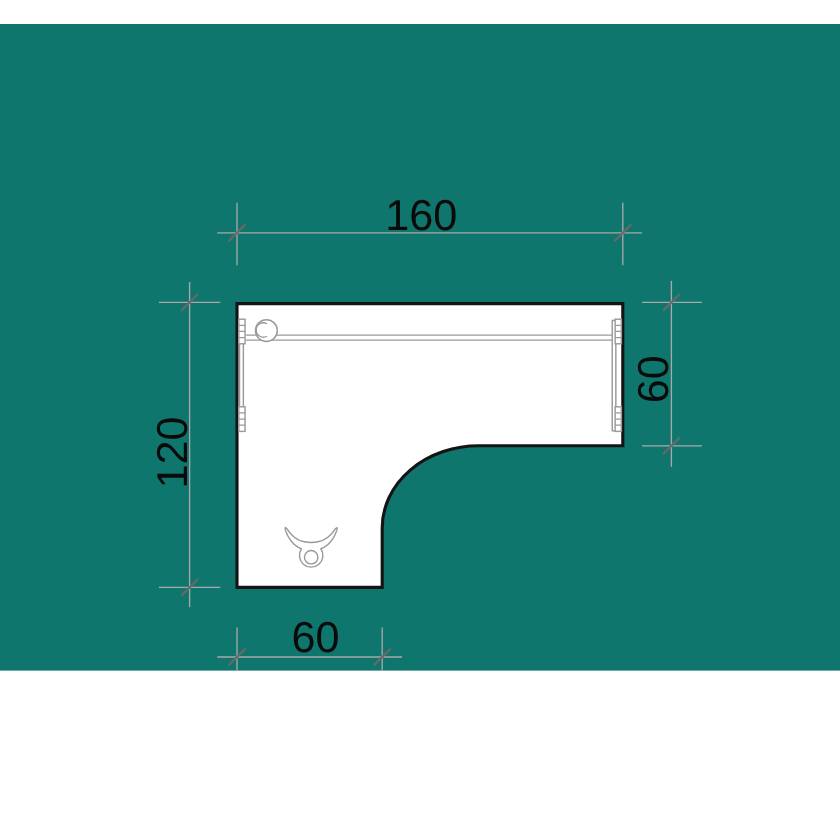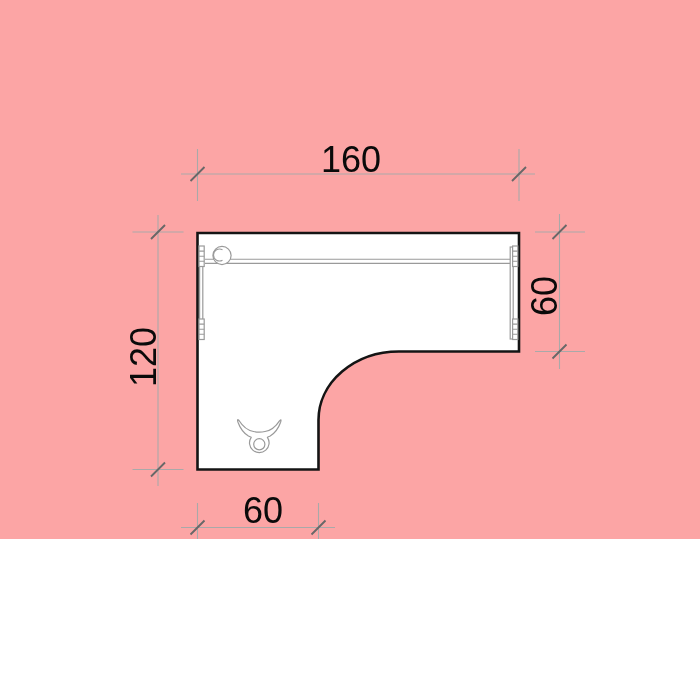--- a/index.html
+++ b/index.html
@@ -1,21 +1,22 @@
 <!DOCTYPE html>
 <html><head>
 <meta charset="utf-8">
 <style>
   html, body { margin: 0; padding: 0; background: #ffffff; }
   .canvas {
     position: relative;
     width: 700px; height: 539px;
-    background: #fca5a5;
+    background: #0f766e;
     font-family: "Liberation Sans", sans-serif;
     overflow: hidden;
+    margin-top: 20px;
   }
   svg { display: block; }
   .outline      { fill: #ffffff; stroke: #141414; stroke-width: 2.6; stroke-linejoin: miter; }
   .detail       { fill: #ffffff; stroke: #9a9a9a; stroke-width: 1.2; }
   .detail-line  { fill: none;    stroke: #9a9a9a; stroke-width: 1.1; }
   .dim          { fill: none;    stroke: #a9a9a9; stroke-width: 1.1; }
   .tick         { fill: none;    stroke: #686868; stroke-width: 1.9; }
   .dim-text     {
     fill: #0a0a0a;
     font-family: "Liberation Sans", sans-serif;

